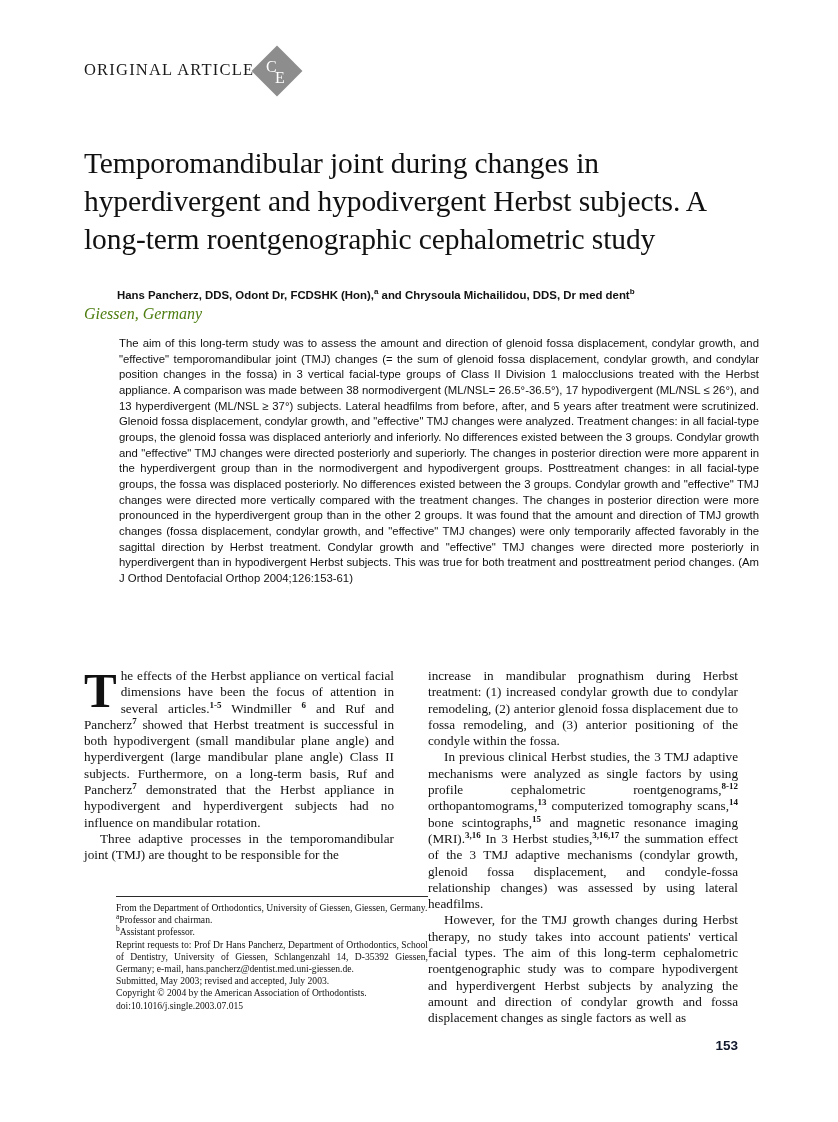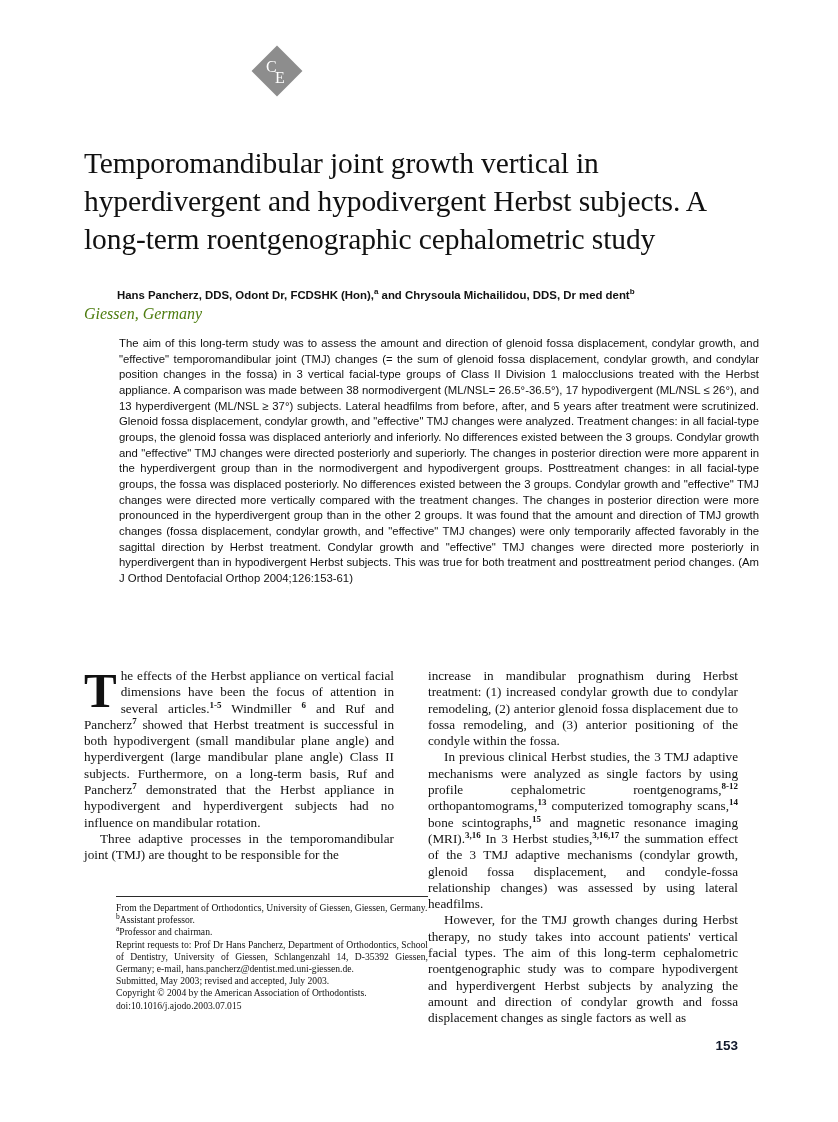--- a/index.html
+++ b/index.html
@@ -202,28 +202,31 @@
     font-size: 13.5px;
     font-weight: bold;
     color: #0f172a;
   }
 </style>
 </head>
 <body>
 
 <div class="page">
 
+  <div class="header-row">
+    <div class="kicker">ORIGINAL ARTICLE</div>
+  </div>
 
   <div class="ce-logo">
     <div class="diamond"></div>
     <div class="ce-c">C</div>
     <div class="ce-e">E</div>
   </div>
 
-  <h1 class="title">Temporomandibular joint growth vertical in hyperdivergent and hypodivergent Herbst subjects. A long-term roentgenographic cephalometric study</h1>
+  <h1 class="title">Temporomandibular joint during changes in hyperdivergent and hypodivergent Herbst subjects. A long-term roentgenographic cephalometric study</h1>
 
   <div class="authors"><span>Hans Pancherz, DDS, Odont Dr, FCDSHK (Hon),</span><sup>a</sup><span> and Chrysoula Michailidou, DDS, Dr med dent</span><sup>b</sup></div>
 
   <div class="affiliation">Giessen, Germany</div>
 
   <div class="abstract">The aim of this long-term study was to assess the amount and direction of glenoid fossa displacement, condylar growth, and "effective" temporomandibular joint (TMJ) changes (= the sum of glenoid fossa displacement, condylar growth, and condylar position changes in the fossa) in 3 vertical facial-type groups of Class II Division 1 malocclusions treated with the Herbst appliance. A comparison was made between 38 normodivergent (ML/NSL= 26.5°-36.5°), 17 hypodivergent (ML/NSL ≤ 26°), and 13 hyperdivergent (ML/NSL ≥ 37°) subjects. Lateral headfilms from before, after, and 5 years after treatment were scrutinized. Glenoid fossa displacement, condylar growth, and "effective" TMJ changes were analyzed. Treatment changes: in all facial-type groups, the glenoid fossa was displaced anteriorly and inferiorly. No differences existed between the 3 groups. Condylar growth and "effective" TMJ changes were directed posteriorly and superiorly. The changes in posterior direction were more apparent in the hyperdivergent group than in the normodivergent and hypodivergent groups. Posttreatment changes: in all facial-type groups, the fossa was displaced posteriorly. No differences existed between the 3 groups. Condylar growth and "effective" TMJ changes were directed more vertically compared with the treatment changes. The changes in posterior direction were more pronounced in the hyperdivergent group than in the other 2 groups. It was found that the amount and direction of TMJ growth changes (fossa displacement, condylar growth, and "effective" TMJ changes) were only temporarily affected favorably in the sagittal direction by Herbst treatment. Condylar growth and "effective" TMJ changes were directed more posteriorly in hyperdivergent than in hypodivergent Herbst subjects. This was true for both treatment and posttreatment period changes. (Am J Orthod Dentofacial Orthop 2004;126:153-61)</div>
 
   <div class="col-left">
     <p><span class="dropcap">T</span><span>he effects of the Herbst appliance on vertical facial dimensions have been the focus of attention in several articles.</span><sup class="ref">1-5</sup><span> Windmiller </span><sup class="ref">6</sup><span> and Ruf and Pancherz</span><sup class="ref">7</sup><span> showed that Herbst treatment is successful in both hypodivergent (small mandibular plane angle) and hyperdivergent (large mandibular plane angle) Class II subjects. Furthermore, on a long-term basis, Ruf and Pancherz</span><sup class="ref">7</sup><span> demonstrated that the Herbst appliance in hypodivergent and hyperdivergent subjects had no influence on mandibular rotation.</span></p>
     <p>Three adaptive processes in the temporomandibular joint (TMJ) are thought to be responsible for the</p>
@@ -231,23 +234,23 @@
 
   <div class="col-right">
     <p>increase in mandibular prognathism during Herbst treatment: (1) increased condylar growth due to condylar remodeling, (2) anterior glenoid fossa displacement due to fossa remodeling, and (3) anterior positioning of the condyle within the fossa.</p>
     <p><span>In previous clinical Herbst studies, the 3 TMJ adaptive mechanisms were analyzed as single factors by using profile cephalometric roentgenograms,</span><sup class="ref">8-12</sup><span> orthopantomograms,</span><sup class="ref">13</sup><span> computerized tomography scans,</span><sup class="ref">14</sup><span> bone scintographs,</span><sup class="ref">15</sup><span> and magnetic resonance imaging (MRI).</span><sup class="ref">3,16</sup><span> In 3 Herbst studies,</span><sup class="ref">3,16,17</sup><span> the summation effect of the 3 TMJ adaptive mechanisms (condylar growth, glenoid fossa displacement, and condyle-fossa relationship changes) was assessed by using lateral headfilms.</span></p>
     <p>However, for the TMJ growth changes during Herbst therapy, no study takes into account patients' vertical facial types. The aim of this long-term cephalometric roentgenographic study was to compare hypodivergent and hyperdivergent Herbst subjects by analyzing the amount and direction of condylar growth and fossa displacement changes as single factors as well as</p>
   </div>
 
   <div class="footnote">
     <span class="rule"></span>
     <div class="fn-just">From the Department of Orthodontics, University of Giessen, Giessen, Germany.</div>
+    <div><sup>a</sup><span>Professor and chairman.</span></div>
     <div><sup>b</sup><span>Assistant professor.</span></div>
-    <div><sup>a</sup><span>Professor and chairman.</span></div>
     <div class="fn-just">Reprint requests to: Prof Dr Hans Pancherz, Department of Orthodontics, School of Dentistry, University of Giessen, Schlangenzahl 14, D-35392 Giessen, Germany; e-mail, hans.pancherz@dentist.med.uni-giessen.de.</div>
     <div>Submitted, May 2003; revised and accepted, July 2003.</div>
     <div>Copyright © 2004 by the American Association of Orthodontists.</div>
-    <div>doi:10.1016/j.ajodo.2003.07.015</div>
+    <div>doi:10.1016/j.single.2003.07.015</div>
   </div>
 
   <div class="page-number">153</div>
 
 </div>
 
 </body></html>

